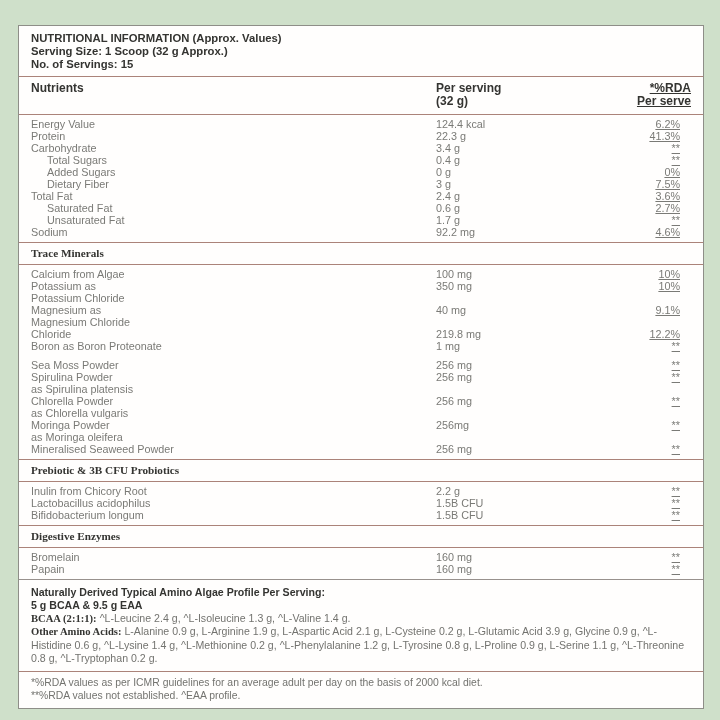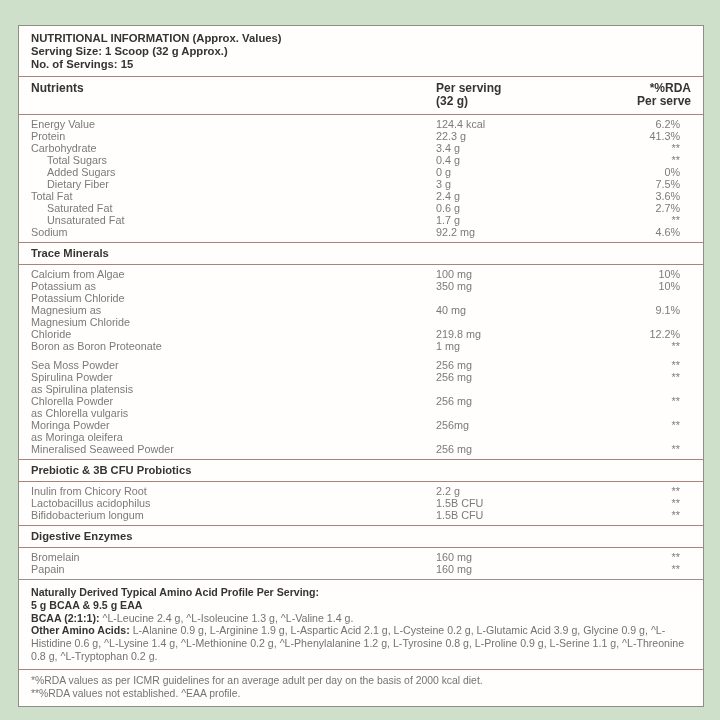--- a/index.html
+++ b/index.html
@@ -15,36 +15,36 @@
     border:1px solid #8e8e88;
     color:#7a7a76;font-size:10.8px;line-height:12px;
   }
   .b{font-weight:700;color:#343431;}
   .it{}
   .ind{padding-left:16px;}
   .head{padding:6px 12px 5px 12px;font-size:11.3px;line-height:13px;}
   .row{display:flex;align-items:flex-start;}
   .c-name{flex:0 0 405px;}
   .c-amt{flex:1 1 auto;}
-  .c-rda{flex:0 0 92px;text-align:right;}
+  .c-rda{flex:0 0 92px;text-align:right;text-decoration:underline;}
   .colhead{
     border-top:1px solid #ab8379;border-bottom:1px solid #ab8379;
     padding:5px 12px 6px 12px;font-size:12px;line-height:13px;
   }
   .sec-title{
     border-top:1px solid #ab8379;border-bottom:1px solid #ab8379;
-    padding:4px 12px 5px 12px;font-size:11.2px;line-height:12px;
+    padding:4px 12px 5px 12px;font-size:11.2px;line-height:12px;font-family:Liberation Serif, serif;
   }
   .sec-body{padding:3px 23px 4px 12px;}
   .sec-body .row{padding:0;}
   .amino{
     border-top:1px solid #98918d;
     padding:6px 12px 6px 12px;font-size:10.6px;line-height:12.8px;color:#73736f;
   }
-  .amino .lbl{margin-right:3px;}
+  .amino .lbl{margin-right:3px;font-family:Liberation Serif, serif;}
   .notes{
     border-top:1px solid #ab8379;
     padding:5px 12px 6px 12px;font-size:10.4px;line-height:12.8px;color:#73736f;
   }
 </style>
 </head>
 <body>
 
 <div class="page">
   <div class="label">
@@ -257,21 +257,21 @@
             <div class="c-name">
               <div>Papain</div>
             </div>
             <div class="c-amt">160 mg</div>
             <div class="c-rda">**</div>
           </div>
         </div>
       </div>
 
     <div class="amino">
-      <div class="b">Naturally Derived Typical Amino Acid Profile Per Serving:</div>
+      <div class="b">Naturally Derived Typical Amino Algae Profile Per Serving:</div>
       <div class="b">5 g BCAA &amp; 9.5 g EAA</div>
       <div>
         <span class="b lbl">BCAA (2:1:1):</span><span>^L-Leucine 2.4 g, ^L-Isoleucine 1.3 g, ^L-Valine 1.4 g.</span>
       </div>
       <div>
         <span class="b lbl">Other Amino Acids:</span><span>L-Alanine 0.9 g, L-Arginine 1.9 g, L-Aspartic Acid 2.1 g, L-Cysteine 0.2 g, L-Glutamic Acid 3.9 g, Glycine 0.9 g, ^L-Histidine 0.6 g, ^L-Lysine 1.4 g, ^L-Methionine 0.2 g, ^L-Phenylalanine 1.2 g, L-Tyrosine 0.8 g, L-Proline 0.9 g, L-Serine 1.1 g, ^L-Threonine 0.8 g, ^L-Tryptophan 0.2 g.</span>
       </div>
     </div>
 
     <div class="notes" id="notes">

